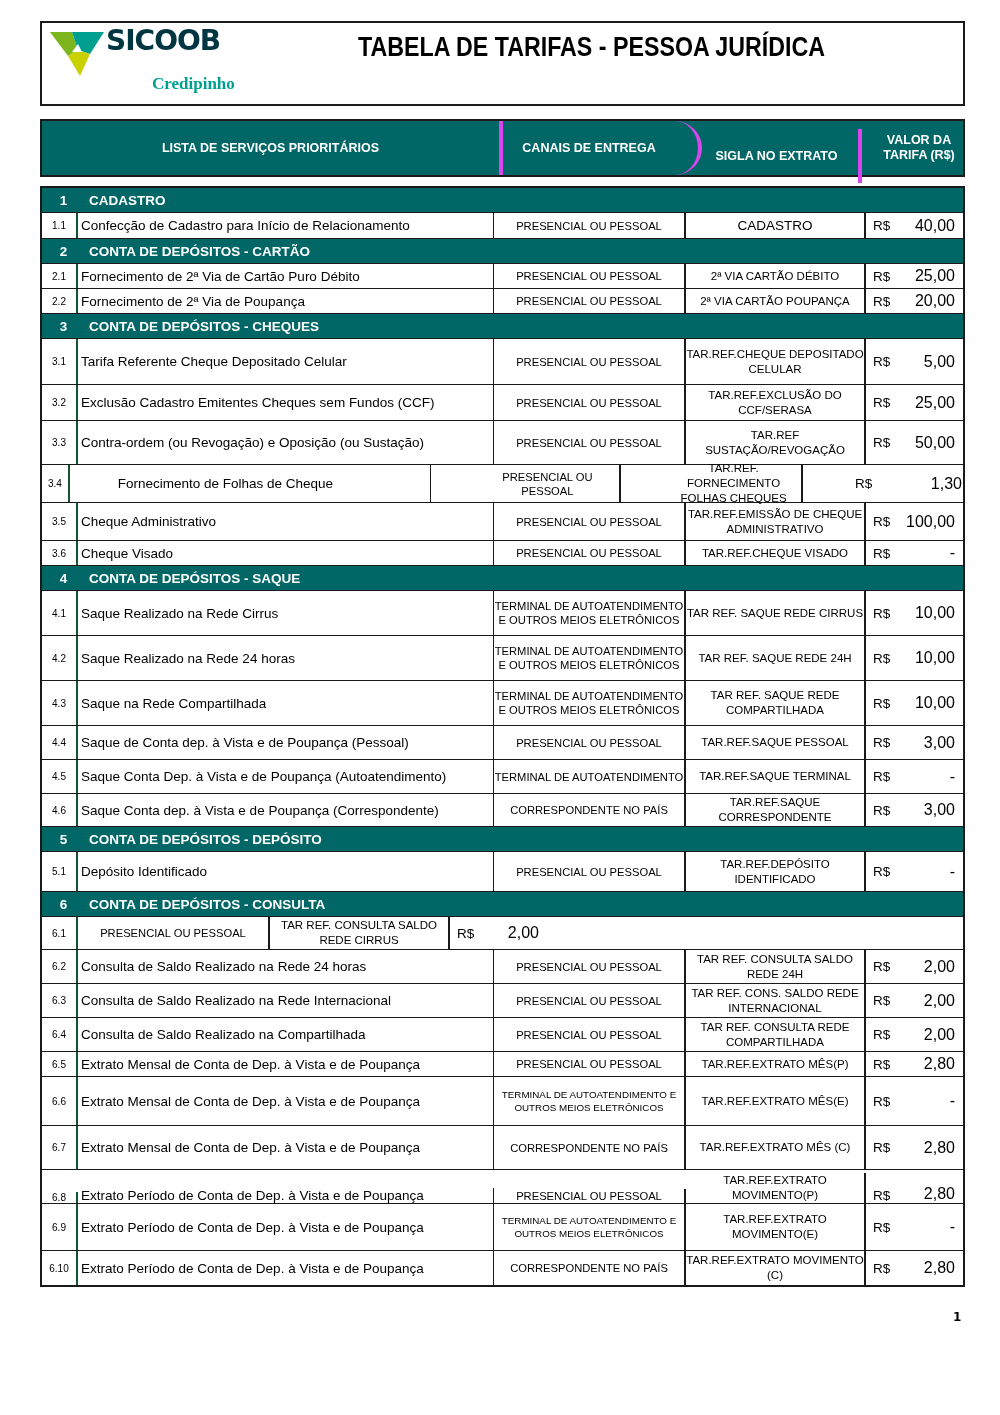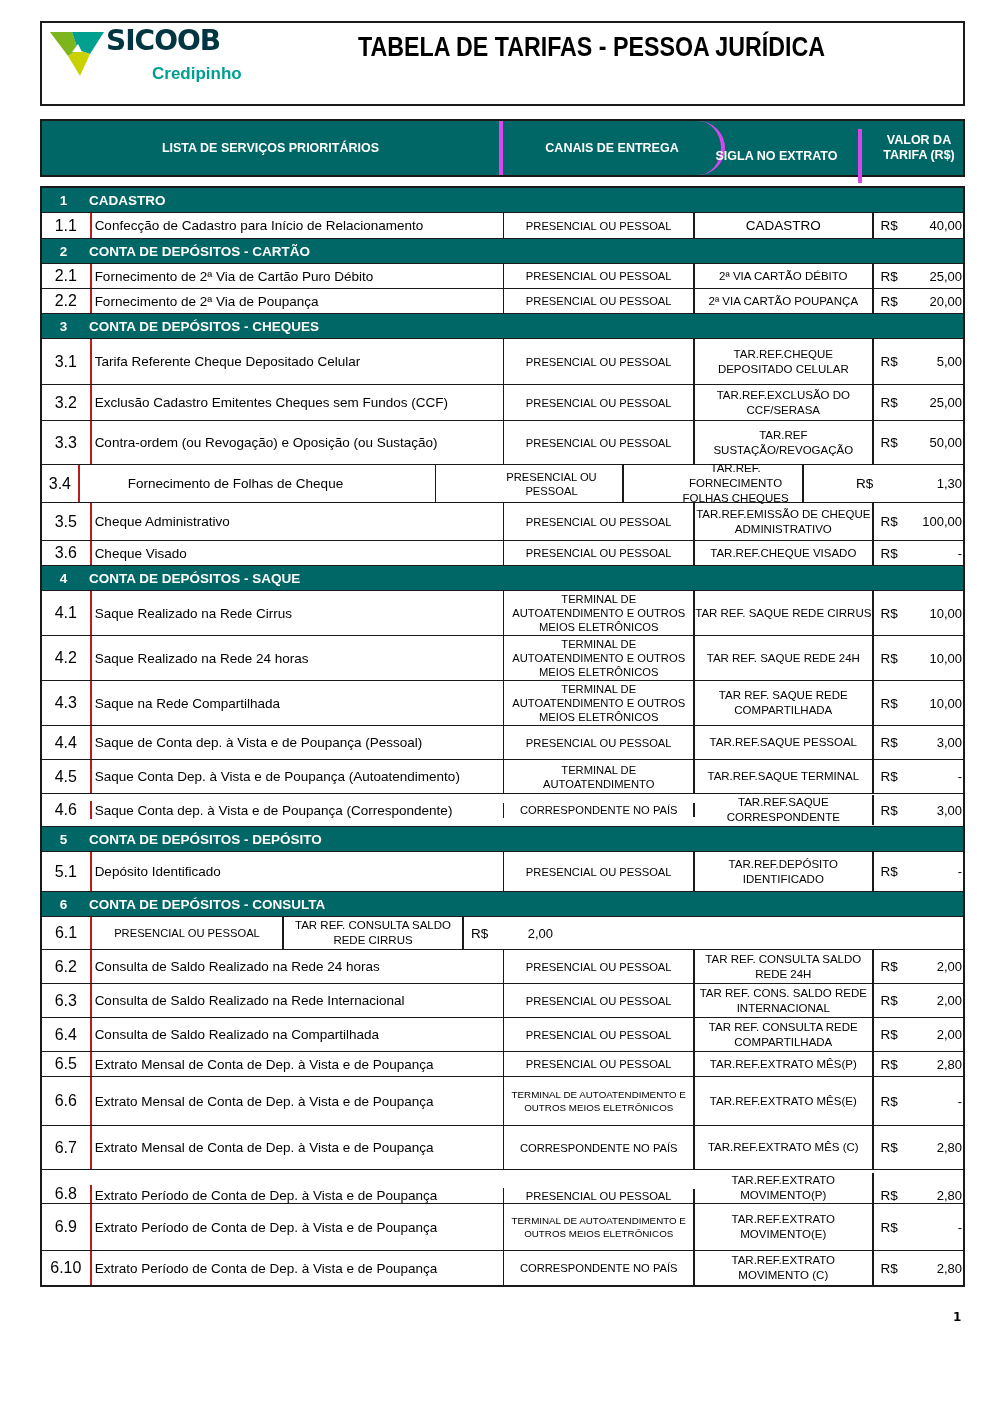--- a/index.html
+++ b/index.html
@@ -2,44 +2,44 @@
 <html><head>
 <meta charset="utf-8">
 <style>
   html, body { margin: 0; padding: 0; background: #ffffff; }
   body { width: 1000px; height: 1415px; position: relative; font-family: "Liberation Sans", sans-serif; color: #000; overflow: hidden; }
 
   .top-box { position: absolute; left: 40px; top: 21px; width: 921px; height: 81px; border: 2px solid #1a1a1a; box-sizing: content-box; }
   .logo { position: absolute; left: 50px; top: 28px; width: 230px; height: 70px; }
   .logo-mark { position: absolute; left: 0; top: 2px; width: 54px; height: 48px; }
   .logo-word { position: absolute; left: 56px; top: -4px; font-family: "DejaVu Sans", sans-serif; font-weight: bold; font-size: 28px; letter-spacing: -1px; color: #003641; }
-  .logo-sub { position: absolute; left: 102px; top: 36px; font-family: Liberation Sans, sans-serif; font-weight: bold; font-size: 17px; color: #00a091; }
+  .logo-sub { position: absolute; left: 102px; top: 46px; font-family: Liberation Serif, serif; font-weight: bold; font-size: 17px; color: #00a091; }
   .doc-title { position: absolute; left: 358px; top: 47px; font-family: "Liberation Sans", sans-serif; font-weight: bold; font-size: 27px; transform: scaleX(0.86); transform-origin: left center; letter-spacing: 0px; white-space: nowrap; line-height: 40px; margin-top: -20px; }
 
   .col-header { position: absolute; left: 40px; top: 119px; width: 921px; height: 54px; background: #006766; border: 2px solid #1a1a1a; box-sizing: content-box; color: #fff; font-weight: bold; font-size: 12.5px; }
   .col-header .ch { position: absolute; top: 0; height: 54px; display: flex; align-items: center; justify-content: center; text-align: center; border-right: 4px solid #d946ef; box-sizing: border-box; line-height: 15px; }
   .col-header .ch:last-child { border-right: none; }
 
   .table { position: absolute; left: 40px; top: 186px; width: 925px; border: 2px solid #1a1a1a; box-sizing: border-box; }
   .row { position: relative; display: flex; border-bottom: 1px solid #1a1a1a; box-sizing: border-box; }
   .row:last-child { border-bottom: none; }
   .section { background: #006766; color: #fff; font-weight: bold; font-size: 13.5px; height: 25px; align-items: center; }
   .section .s-num { width: 43px; text-align: center; }
   .section .s-title { padding-left: 4px; }
 
   .cell { box-sizing: border-box; display: flex; align-items: center; border-right: 1px solid #1a1a1a; }
   .cell:last-child { border-right: none; }
-  .c-num { width: 50px; justify-content: center; font-size: 16px; border-right: 2px solid #b91c1c; }
+  .c-num { width: 36px; justify-content: center; font-size: 10px; border-right: 2px solid #14532d; }
   .c-desc { width: 416px; padding-left: 3px; font-size: 13.5px; }
   .c-canal { width: 192px; justify-content: center; text-align: center; font-size: 11.2px; line-height: 14px; border-right: 2px solid #1a1a1a; }
   .c-canal.small { font-size: 9.8px; line-height: 13px; }
   .c-sigla { width: 180px; justify-content: center; text-align: center; font-size: 11.5px; line-height: 15px; border-right: 2px solid #1a1a1a; }
   .c-sigla.big { font-size: 13.5px; }
   .c-cur { width: 33px; padding-left: 7px; font-size: 13.5px; border-right: none; }
-  .c-val { width: 57px; justify-content: flex-end; padding-right: 1px; font-size: 13px; }
+  .c-val { width: 57px; justify-content: flex-end; padding-right: 1px; font-size: 16px; }
 
   .page-num { position: absolute; left: 953px; top: 1310px; font-weight: bold; font-size: 12px; font-family: "DejaVu Sans", sans-serif; }
 </style>
 </head>
 <body>
 
 <div class="top-box"></div>
 <div class="logo">
   <svg class="logo-mark" viewBox="0 0 54 48">
     <polygon points="0,2 22,2 28,20 18,26" fill="#7db61c"></polygon>
@@ -47,21 +47,21 @@
     <polygon points="18,26 28,20 40,24 30,46" fill="#c9d200"></polygon>
     <polygon points="22,22 28,14 32,22" fill="#ffffff"></polygon>
   </svg>
   <div class="logo-word">SICOOB</div>
   <div class="logo-sub">Credipinho</div>
 </div>
 <div class="doc-title">TABELA DE TARIFAS - PESSOA JURÍDICA</div>
 
 <div class="col-header">
   <div class="ch" style="left:0;width:461px;">LISTA DE SERVIÇOS PRIORITÁRIOS</div>
-  <div class="ch" style="left:461px;width:222px;border-radius:27px;">CANAIS DE ENTREGA</div>
+  <div class="ch" style="left:438px;width:222px;border-radius:27px;">CANAIS DE ENTREGA</div>
   <div class="ch" style="left:653px;width:167px;margin-top:8px;">SIGLA NO EXTRATO</div>
   <div class="ch" style="left:833px;width:88px;padding:0 6px;">VALOR DA TARIFA (R$)</div>
 </div>
 
 <div class="table" id="tariff-table">
     <div class="row section">
       <div class="s-num">1</div>
       <div class="s-title">CADASTRO</div>
     </div>
     <div class="row" style="height: 26px;">
@@ -181,21 +181,21 @@
       <div class="cell c-val">3,00</div>
     </div>
     <div class="row" style="height: 34px;">
       <div class="cell c-num">4.5</div>
       <div class="cell c-desc">Saque Conta Dep. à Vista e de Poupança (Autoatendimento)</div>
       <div class="cell c-canal">TERMINAL DE AUTOATENDIMENTO</div>
       <div class="cell c-sigla">TAR.REF.SAQUE TERMINAL</div>
       <div class="cell c-cur">R$</div>
       <div class="cell c-val">-</div>
     </div>
-    <div class="row" style="height: 33px; align-items: center;">
+    <div class="row" style="height: 33px;">
       <div class="cell c-num">4.6</div>
       <div class="cell c-desc">Saque Conta dep. à Vista e de Poupança (Correspondente)</div>
       <div class="cell c-canal">CORRESPONDENTE NO PAÍS</div>
       <div class="cell c-sigla">TAR.REF.SAQUE CORRESPONDENTE</div>
       <div class="cell c-cur">R$</div>
       <div class="cell c-val">3,00</div>
     </div>
     <div class="row section">
       <div class="s-num">5</div>
       <div class="s-title">CONTA DE DEPÓSITOS - DEPÓSITO</div>

